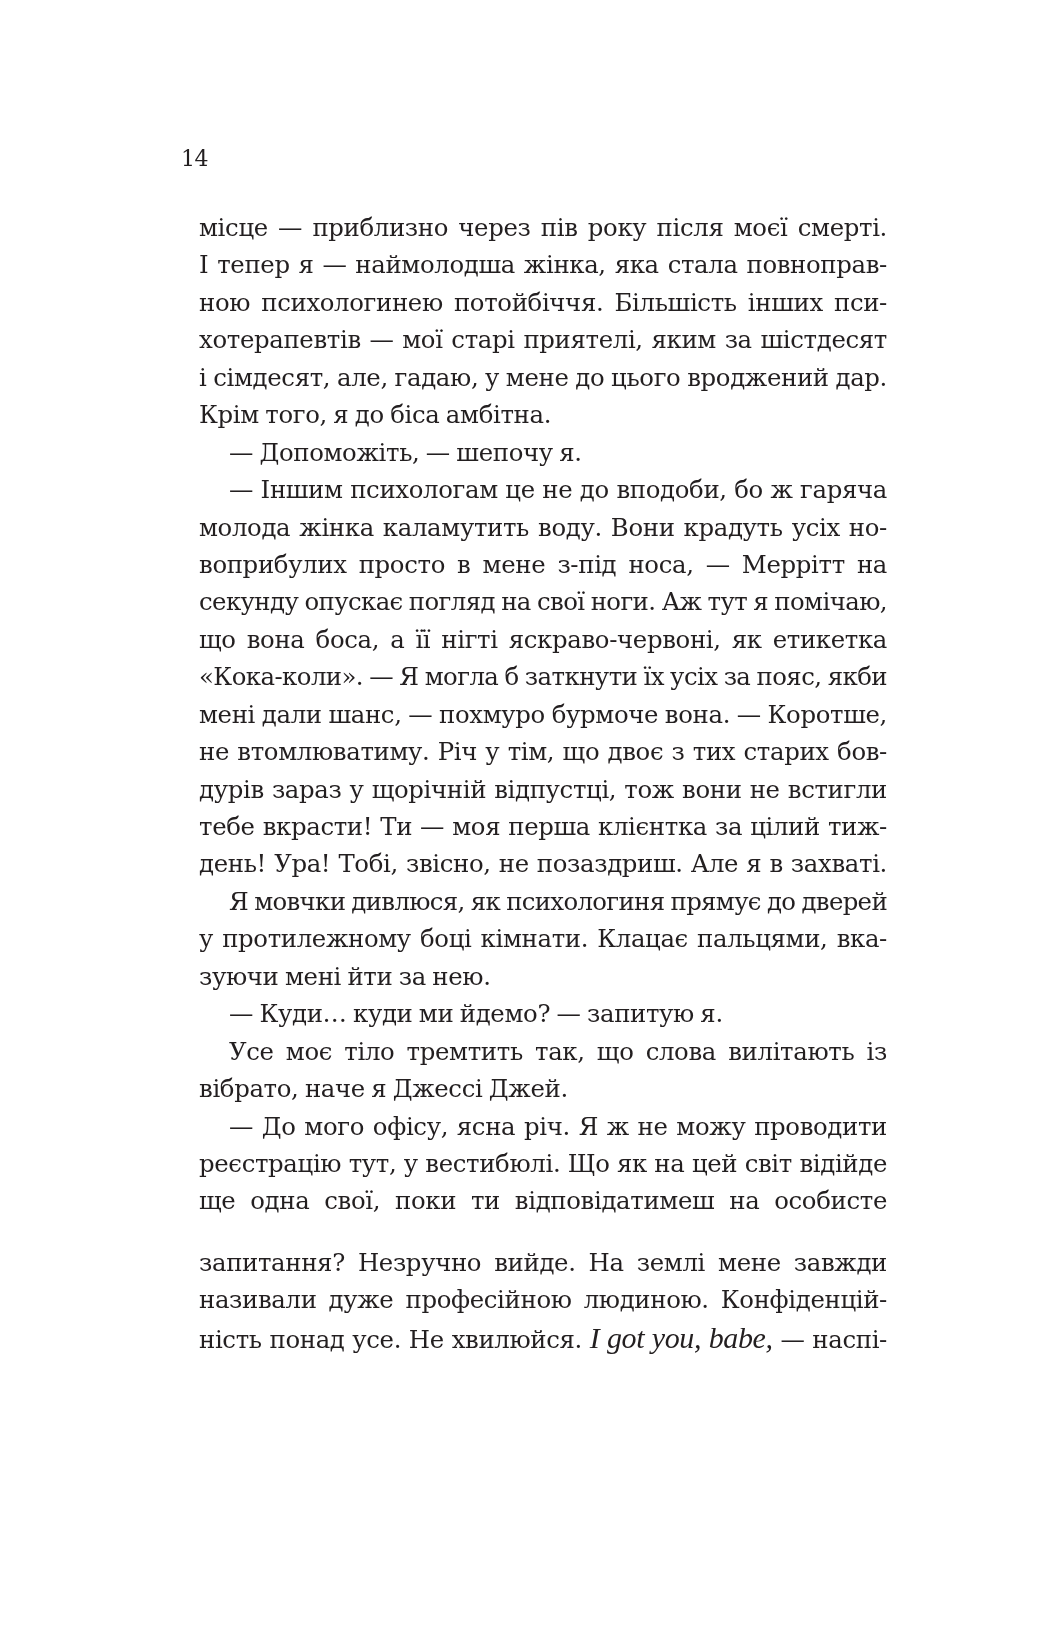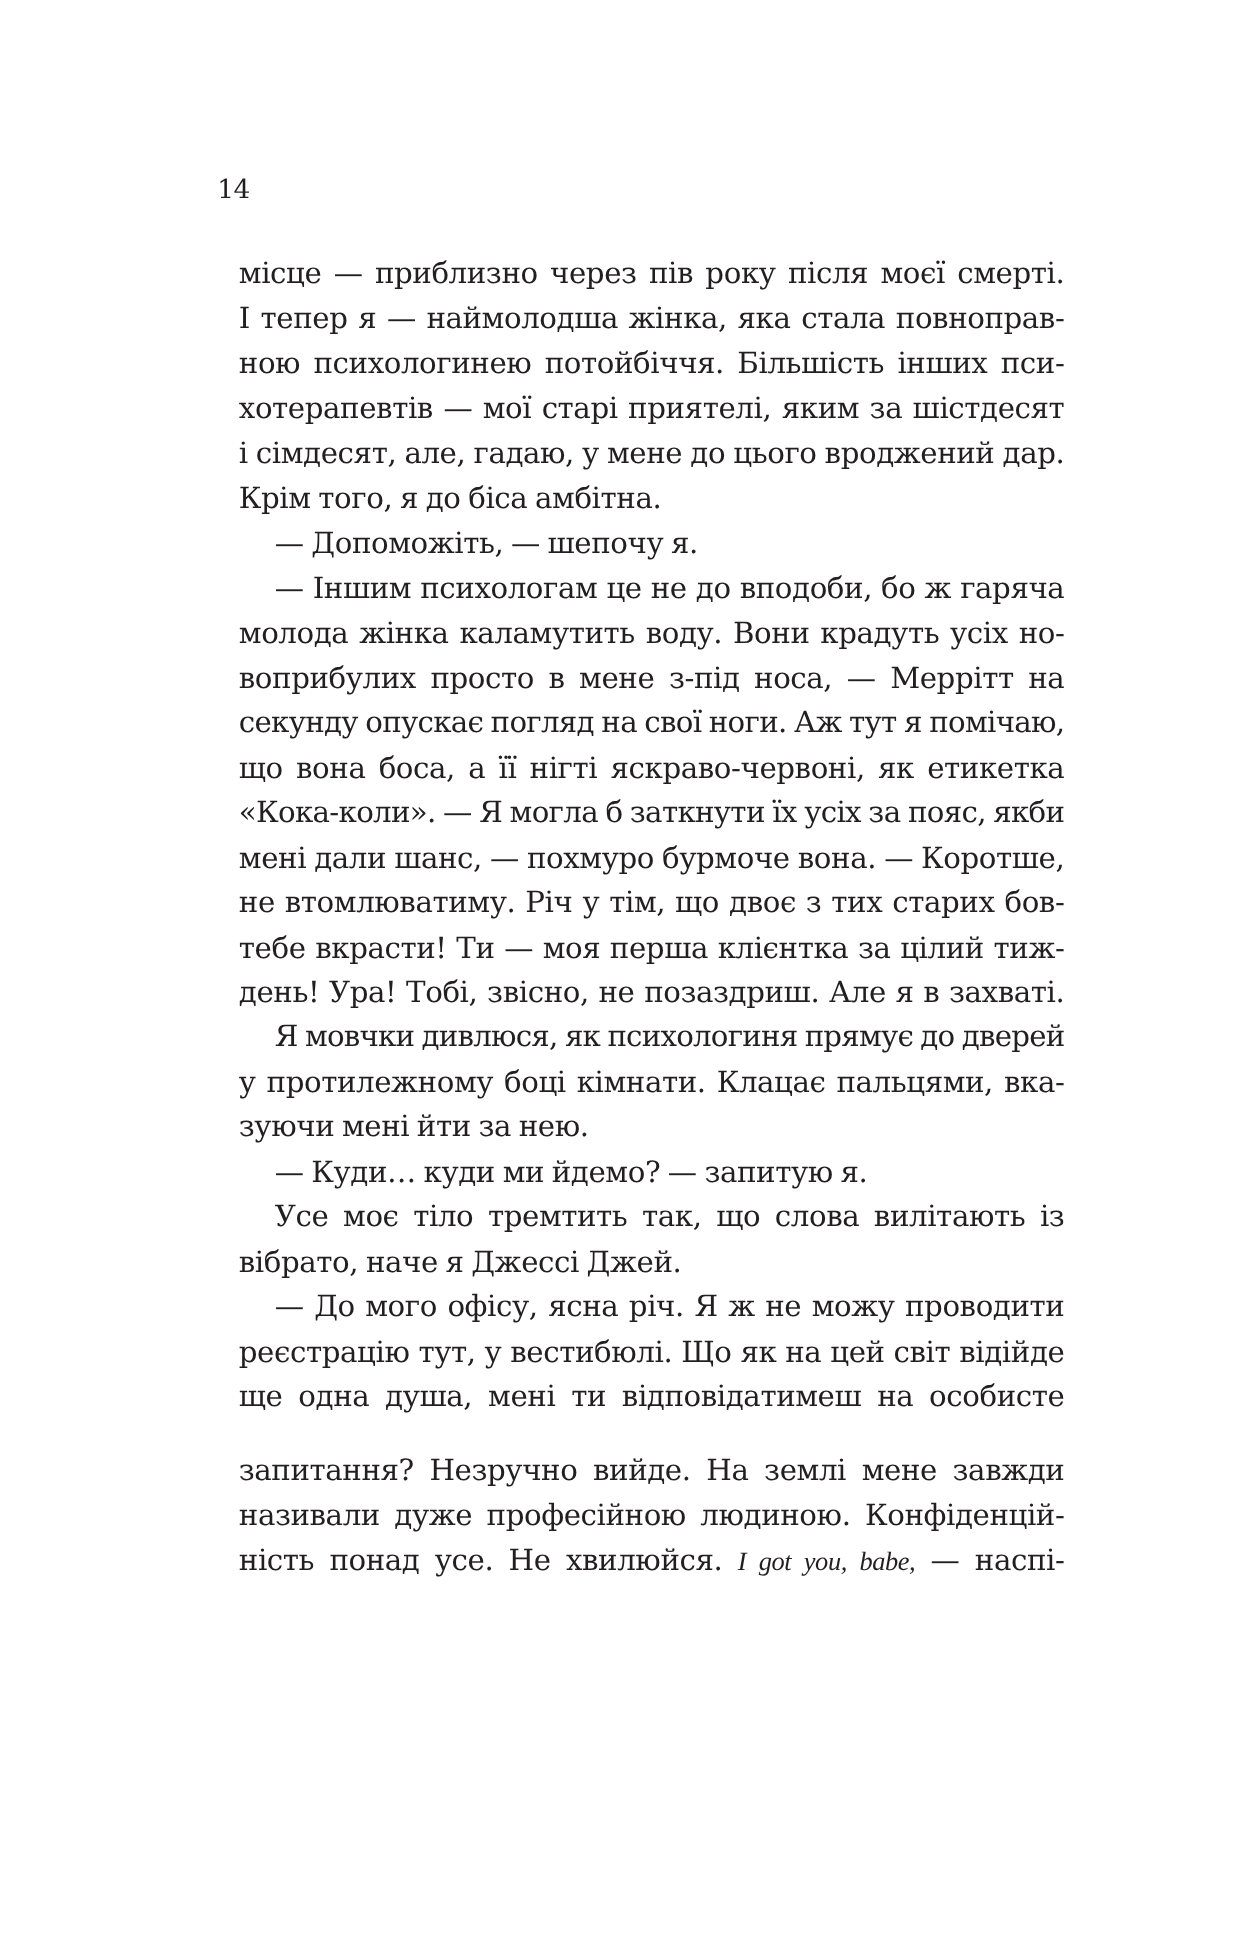--- a/index.html
+++ b/index.html
@@ -42,21 +42,21 @@
     }
     .line.last {
       text-align-last: left;
     }
     .line.indent {
       padding-left: 30px;
     }
     .line em {
       font-style: italic;
       font-family: "Liberation Serif", "DejaVu Serif", serif;
-      font-size: 22px;
+      font-size: 30px;
     }
   </style>
 </head>
 <body>
 
 <div class="page-number">14</div>
 
 <div class="text-block" id="text-block">
 
 <span class="line" style="display: block; width: 688px; box-sizing: border-box; white-space: normal;">місце — приблизно через пів року після моєї смерті.</span>
@@ -67,27 +67,28 @@
     <span class="line last" style="display: block; width: 688px; box-sizing: border-box;">Крім того, я до біса амбітна.</span>
     <span class="line indent last" style="display: block; width: 688px; box-sizing: border-box;">— Допоможіть, — шепочу я.</span>
     <span class="line indent" style="display: block; width: 688px; box-sizing: border-box; white-space: normal;">— Іншим психологам це не до вподоби, бо ж гаряча</span>
     <span class="line" style="display: block; width: 688px; box-sizing: border-box; white-space: normal;">молода жінка каламутить воду. Вони крадуть усіх но-</span>
     <span class="line" style="display: block; width: 688px; box-sizing: border-box; white-space: normal;">воприбулих просто в мене з-під носа, — Меррітт на</span>
     <span class="line" style="display: block; width: 688px; letter-spacing: -0.590741px; box-sizing: border-box; white-space: normal;">секунду опускає погляд на свої ноги. Аж тут я помічаю,</span>
     <span class="line" style="display: block; width: 688px; box-sizing: border-box; white-space: normal;">що вона боса, а її нігті яскраво-червоні, як етикетка</span>
     <span class="line" style="display: block; width: 688px; letter-spacing: -0.568182px; box-sizing: border-box; white-space: normal;">«Кока-коли». — Я могла б заткнути їх усіх за пояс, якби</span>
     <span class="line" style="display: block; width: 688px; box-sizing: border-box; white-space: normal;">мені дали шанс, — похмуро бурмоче вона. — Коротше,</span>
     <span class="line" style="display: block; width: 688px; box-sizing: border-box; white-space: normal;">не втомлюватиму. Річ у тім, що двоє з тих старих бов-</span>
+    <span class="line" style="display: block; width: 688px; box-sizing: border-box; white-space: normal;">дурів зараз у щорічній відпустці, тож вони не встигли</span>
     <span class="line" style="display: block; width: 688px; box-sizing: border-box; white-space: normal;">тебе вкрасти! Ти — моя перша клієнтка за цілий тиж-</span>
     <span class="line" style="display: block; width: 688px; box-sizing: border-box; white-space: normal;">день! Ура! Тобі, звісно, не позаздриш. Але я в захваті.</span>
     <span class="line indent" style="display: block; width: 688px; letter-spacing: -0.656122px; box-sizing: border-box; white-space: normal;">Я мовчки дивлюся, як психологиня прямує до дверей</span>
     <span class="line" style="display: block; width: 688px; box-sizing: border-box; white-space: normal;">у протилежному боці кімнати. Клацає пальцями, вка-</span>
     <span class="line last" style="display: block; width: 688px; box-sizing: border-box;">зуючи мені йти за нею.</span>
     <span class="line indent last" style="display: block; width: 688px; box-sizing: border-box;">— Куди… куди ми йдемо? — запитую я.</span>
     <span class="line indent" style="display: block; width: 688px; box-sizing: border-box; white-space: normal;">Усе моє тіло тремтить так, що слова вилітають із</span>
     <span class="line last" style="display: block; width: 688px; box-sizing: border-box;">вібрато, наче я Джессі Джей.</span>
     <span class="line indent" style="display: block; width: 688px; box-sizing: border-box; white-space: normal;">— До мого офісу, ясна річ. Я ж не можу проводити</span>
     <span class="line" style="display: block; width: 688px; box-sizing: border-box; white-space: normal;">реєстрацію тут, у вестибюлі. Що як на цей світ відійде</span>
-    <span class="line" style="display: block; width: 688px; box-sizing: border-box; white-space: normal;">ще одна душа, мені ти відповідатимеш на особисте</span>
+    <span class="line" style="display: block; width: 688px; box-sizing: border-box; white-space: normal;">ще одна свої, поки ти відповідатимеш на особисте</span>
     <span class="line" style="display: block; width: 688px; box-sizing: border-box; white-space: normal; margin-top: 24px;">запитання? Незручно вийде. На землі мене завжди</span>
     <span class="line" style="display: block; width: 688px; box-sizing: border-box; white-space: normal;">називали дуже професійною людиною. Конфіденцій-</span>
     <span class="line" style="display: block; width: 688px; box-sizing: border-box; white-space: normal;"><span>ність понад усе. Не хвилюйся. </span><em>I got you, babe,</em><span> — наспі-</span></span>
   </div>
 
 </body></html>

